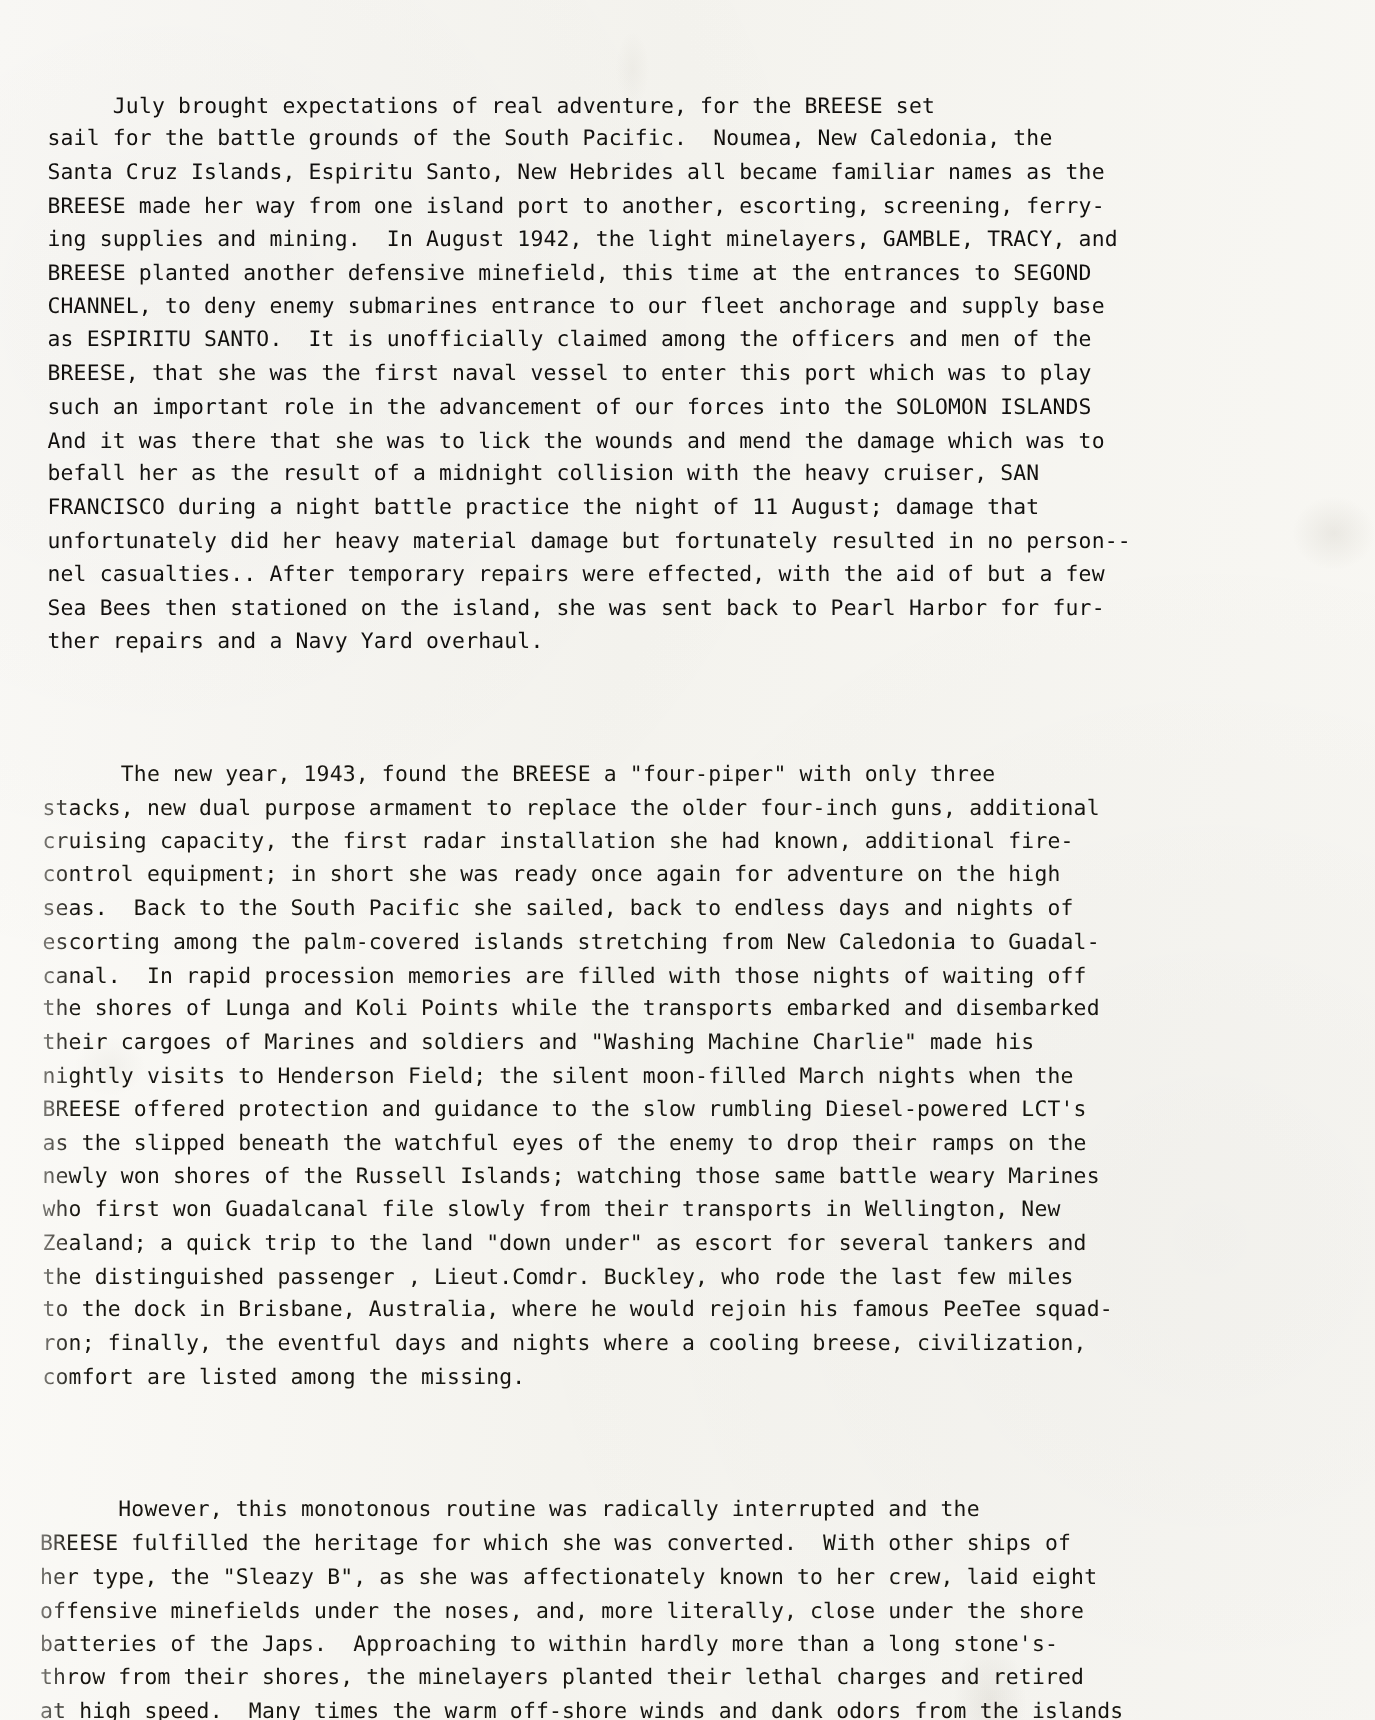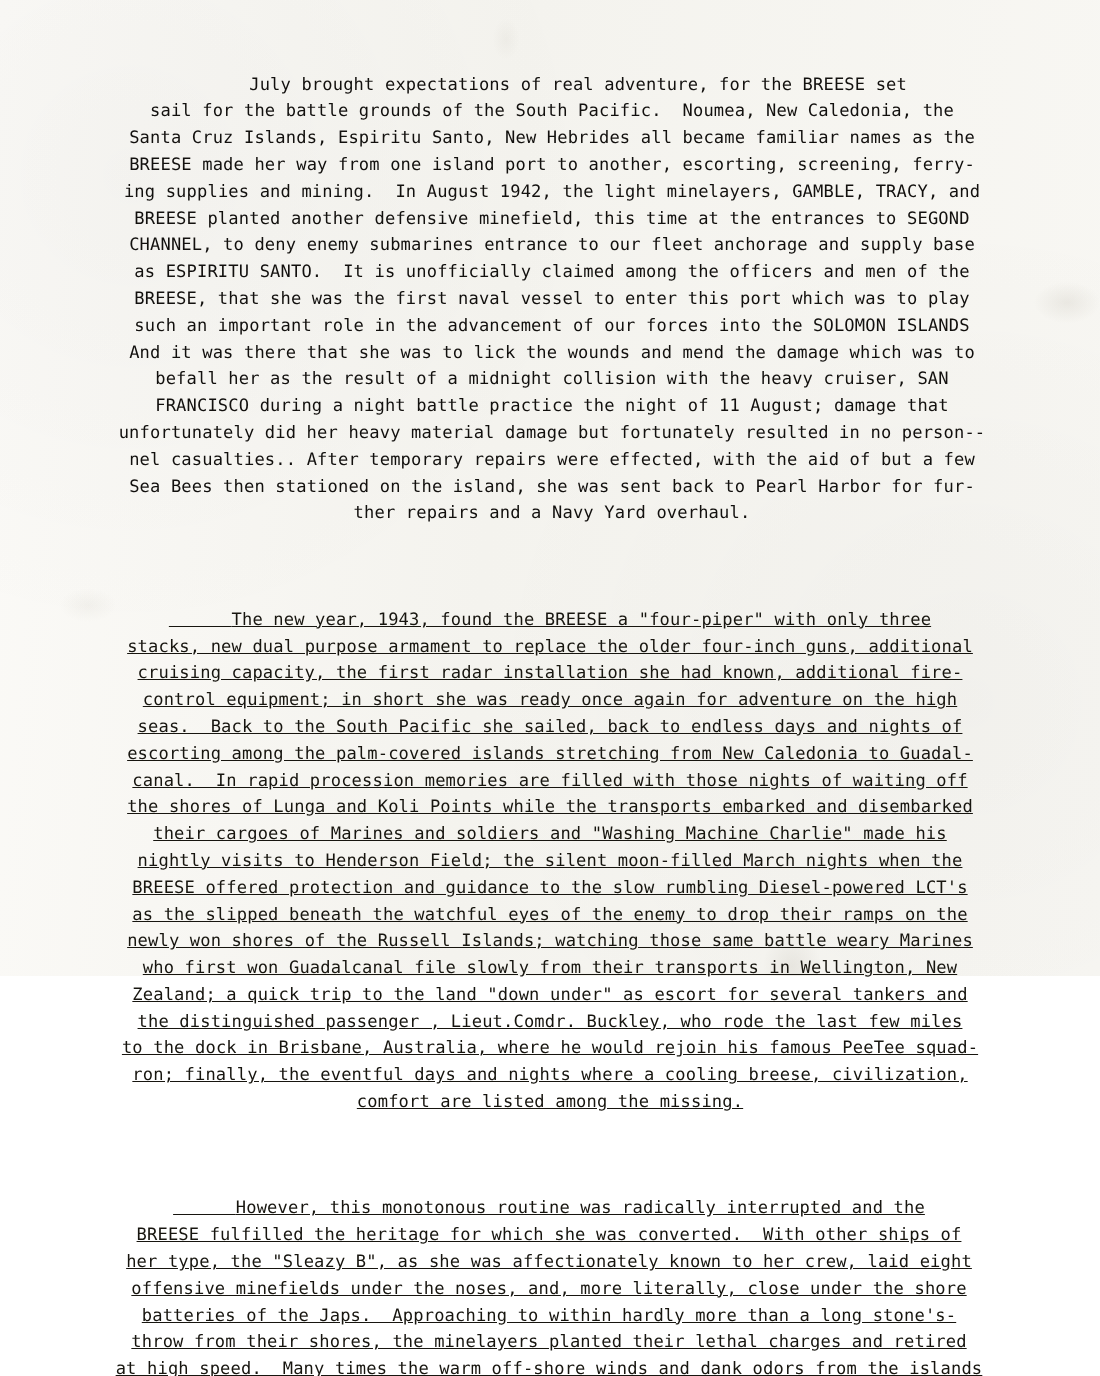--- a/index.html
+++ b/index.html
@@ -9,29 +9,28 @@
   }
   body {
     width: 1100px;
     height: 1376px;
     overflow: hidden;
     font-family: "DejaVu Sans Mono", monospace;
   }
   #page {
     position: relative;
     width: 1100px;
-    height: 976px;
+    height: 1376px;
     background: #f7f6f2;
     background-image:
       radial-gradient(circle at 12% 18%, rgba(0,0,0,0.025) 0%, rgba(0,0,0,0) 38%),
       radial-gradient(circle at 88% 72%, rgba(0,0,0,0.022) 0%, rgba(0,0,0,0) 42%),
       linear-gradient(95deg, #fbfaf7 0%, #f4f3ee 45%, #f8f7f3 100%);
     box-sizing: border-box;
     padding: 18px 34px 10px 34px;
-    text-align: center;
   }
   
   #page::before {
     content: "";
     position: absolute;
     left: 0; top: 0; right: 0; bottom: 0;
     pointer-events: none;
     background-image:
       radial-gradient(ellipse at 97% 31%, rgba(120,110,90,0.10) 0%, rgba(120,110,90,0) 2.2%),
       radial-gradient(ellipse at 72% 99%, rgba(120,110,90,0.10) 0%, rgba(120,110,90,0) 2.6%),
@@ -48,21 +47,20 @@
     white-space: pre-wrap;
     font-family: "DejaVu Sans Mono", monospace;
     text-rendering: geometricPrecision;
   }
   .para {
     margin: 0;
     white-space: pre-wrap;
   }
   .para + .para {
     margin-top: 26px;
-    text-decoration: underline;
   }
   
   .p1 { margin-left: 4px; }
   .p2 { margin-left: 0px; }
   .p3 { margin-left: -2px; }
   .p2, .p3 { color: #17150f; }
   .fade-left {
     
     -webkit-mask-image: linear-gradient(to right, rgba(0,0,0,0.55) 0px, rgba(0,0,0,1) 26px);
             mask-image: linear-gradient(to right, rgba(0,0,0,0.55) 0px, rgba(0,0,0,1) 26px);

